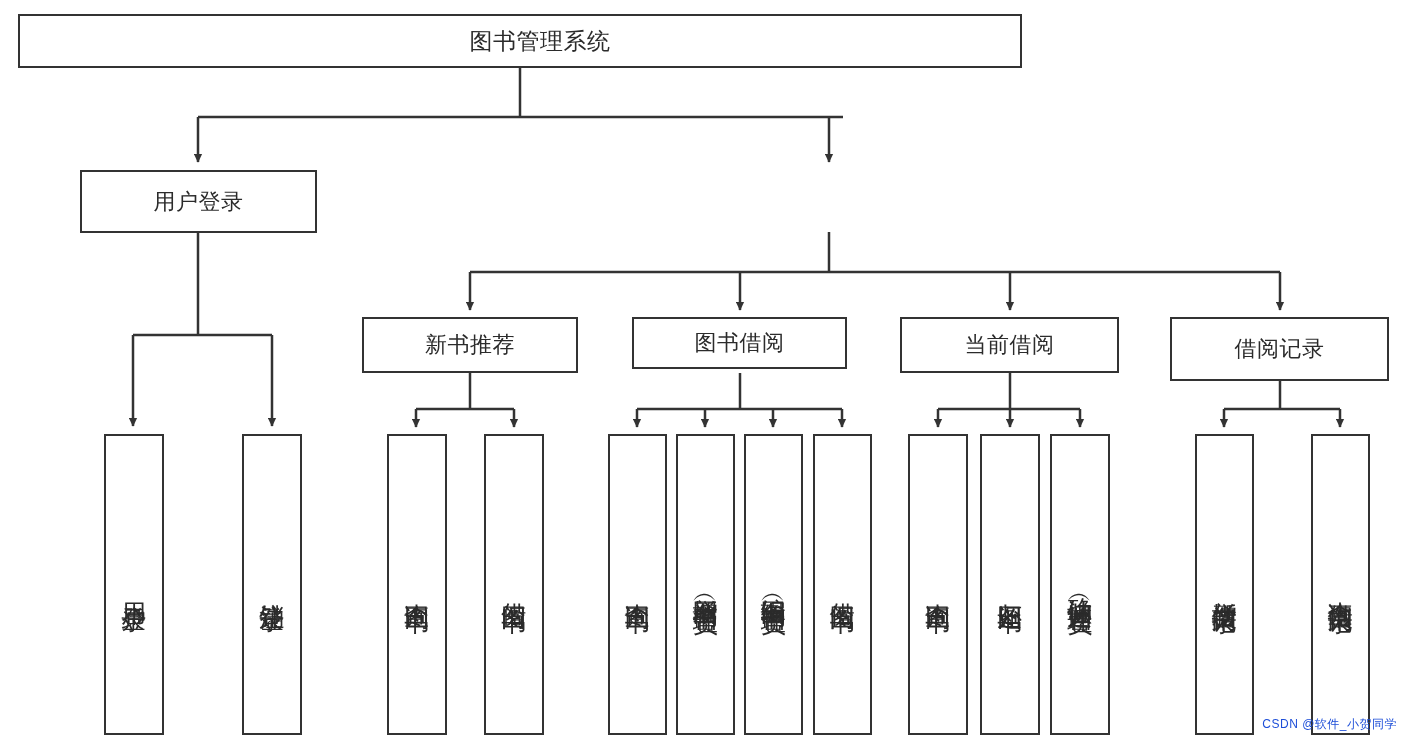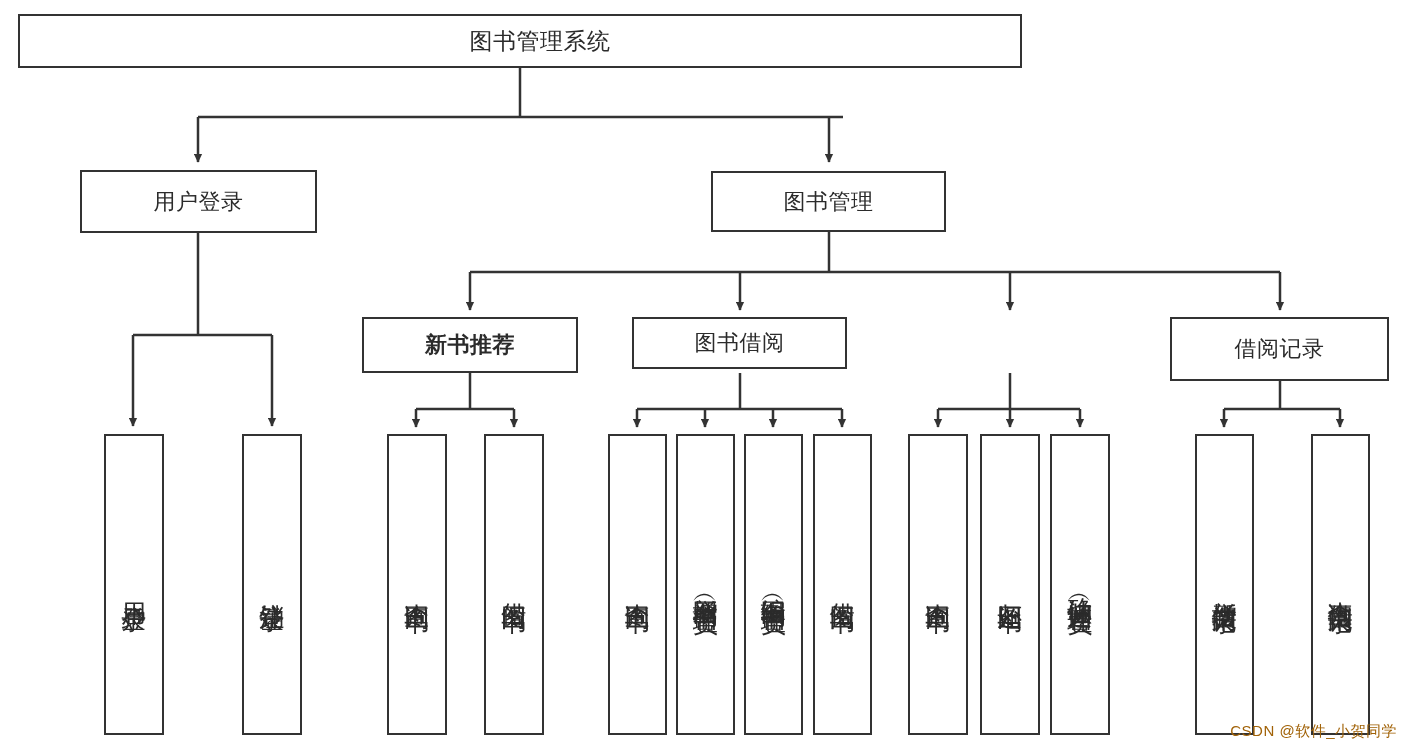--- a/index.html
+++ b/index.html
@@ -54,23 +54,23 @@
     line-height: 1.05;
     white-space: nowrap;
   }
   .node.root {
     font-size: 23px;
     padding-left: 40px;
   }
   .watermark {
     position: absolute;
     right: 8px;
-    bottom: 6px;
-    font-size: 15px;
-    color: #a16207;
+    bottom: 14px;
+    font-size: 12px;
+    color: #1d4ed8;
     white-space: nowrap;
     letter-spacing: 0.5px;
   }
 </style>
 </head>
 <body>
 
 <div id="canvas">
 
   <svg class="connectors" viewBox="0 0 1405 747" xmlns="http://www.w3.org/2000/svg">
@@ -123,29 +123,29 @@
     </g>
   </svg>
 
   <div class="node horizontal root" style="left:18px; top:14px; width:1004px; height:54px;">
     <span>图书管理系统</span>
   </div>
 
   <div class="node horizontal" style="left:80px; top:170px; width:237px; height:63px;">
     <span>用户登录</span>
   </div>
-  <div class="node horizontal" style="left:711px; top:171px; width:235px; height:61px;">
-    <span>图书管理</span>
-  </div>
 
-  <div class="node horizontal" style="left:362px; top:317px; width:216px; height:56px;font-weight:bold;">
+  <div class="node horizontal" style="left:362px; top:317px; width:216px; height:56px;">
     <span>新书推荐</span>
   </div>
   <div class="node horizontal" style="left:632px; top:317px; width:215px; height:52px;">
     <span>图书借阅</span>
+  </div>
+  <div class="node horizontal" style="left:900px; top:317px; width:219px; height:56px;">
+    <span>当前借阅</span>
   </div>
   <div class="node horizontal" style="left:1170px; top:317px; width:219px; height:64px;">
     <span>借阅记录</span>
   </div>
 
   <div class="node vertical" style="left:104px; top:434px; width:60px; height:301px;">
     <span class="vlabel">用户登录</span>
   </div>
   <div class="node vertical" style="left:242px; top:434px; width:60px; height:301px;">
     <span class="vlabel">注销登录</span>

